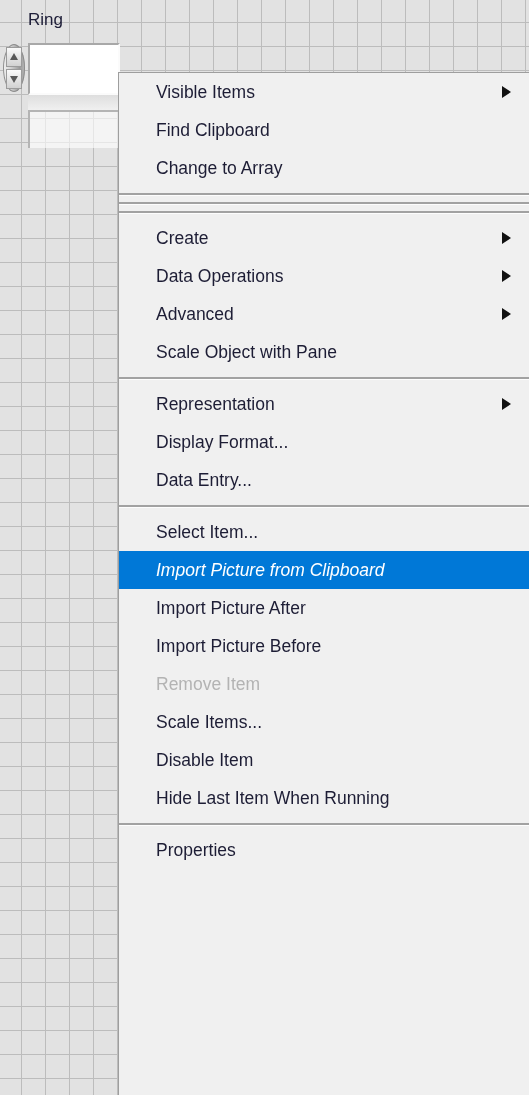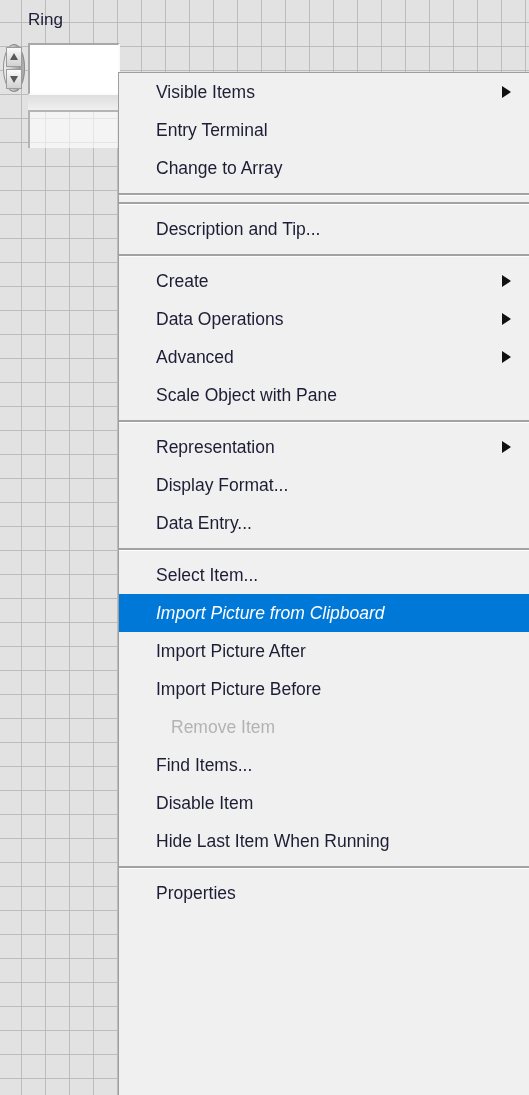--- a/index.html
+++ b/index.html
@@ -147,21 +147,20 @@
     white-space: nowrap;
     box-sizing: border-box;
   }
   .menu-item.highlighted {
     background: #0078d7;
     color: #ffffff;
     font-style: italic;
   }
   .menu-item.disabled {
     color: #b3b3b3;
-    margin-left: 15px;
   }
   .menu-item .mi-label {
     display: inline-block;
     vertical-align: top;
   }
   .submenu-arrow {
     position: absolute;
     right: 18px;
     top: 50%;
     margin-top: -6px;
@@ -197,40 +196,39 @@
       </div>
     </div>
 
     <div id="ring-box"></div>
     <div id="ring-gap"></div>
     <div id="ring-list"></div>
   </div>
 
   <div id="context-menu">
       <div class="menu-item"><span class="mi-label">Visible Items</span><span class="submenu-arrow"></span></div>
-      <div class="menu-item"><span class="mi-label">Entry Terminal</span></div>
+      <div class="menu-item"><span class="mi-label">Find Clipboard</span></div>
       <div class="menu-item"><span class="mi-label">Change to Array</span></div>
       <div class="menu-separator"></div>
       <div class="menu-separator"></div>
-      <div class="menu-item"><span class="mi-label">Description and Tip...</span></div>
       <div class="menu-separator"></div>
       <div class="menu-item"><span class="mi-label">Create</span><span class="submenu-arrow"></span></div>
       <div class="menu-item"><span class="mi-label">Data Operations</span><span class="submenu-arrow"></span></div>
       <div class="menu-item"><span class="mi-label">Advanced</span><span class="submenu-arrow"></span></div>
       <div class="menu-item"><span class="mi-label">Scale Object with Pane</span></div>
       <div class="menu-separator"></div>
       <div class="menu-item"><span class="mi-label">Representation</span><span class="submenu-arrow"></span></div>
       <div class="menu-item"><span class="mi-label">Display Format...</span></div>
       <div class="menu-item"><span class="mi-label">Data Entry...</span></div>
       <div class="menu-separator"></div>
       <div class="menu-item"><span class="mi-label">Select Item...</span></div>
       <div class="menu-item highlighted"><span class="mi-label">Import Picture from Clipboard</span></div>
       <div class="menu-item"><span class="mi-label">Import Picture After</span></div>
       <div class="menu-item"><span class="mi-label">Import Picture Before</span></div>
       <div class="menu-item disabled"><span class="mi-label">Remove Item</span></div>
-      <div class="menu-item"><span class="mi-label">Find Items...</span></div>
+      <div class="menu-item"><span class="mi-label">Scale Items...</span></div>
       <div class="menu-item"><span class="mi-label">Disable Item</span></div>
       <div class="menu-item"><span class="mi-label">Hide Last Item When Running</span></div>
       <div class="menu-separator"></div>
       <div class="menu-item"><span class="mi-label">Properties</span></div>
     </div>
 
 </div>
 
 </body></html>

